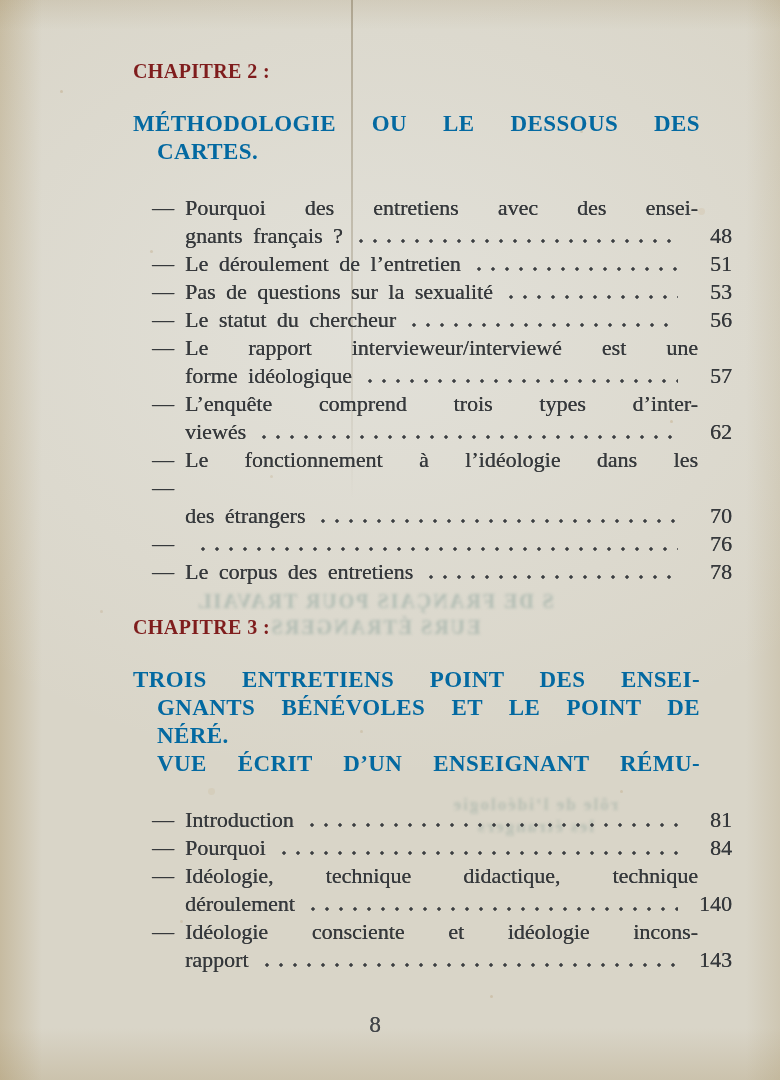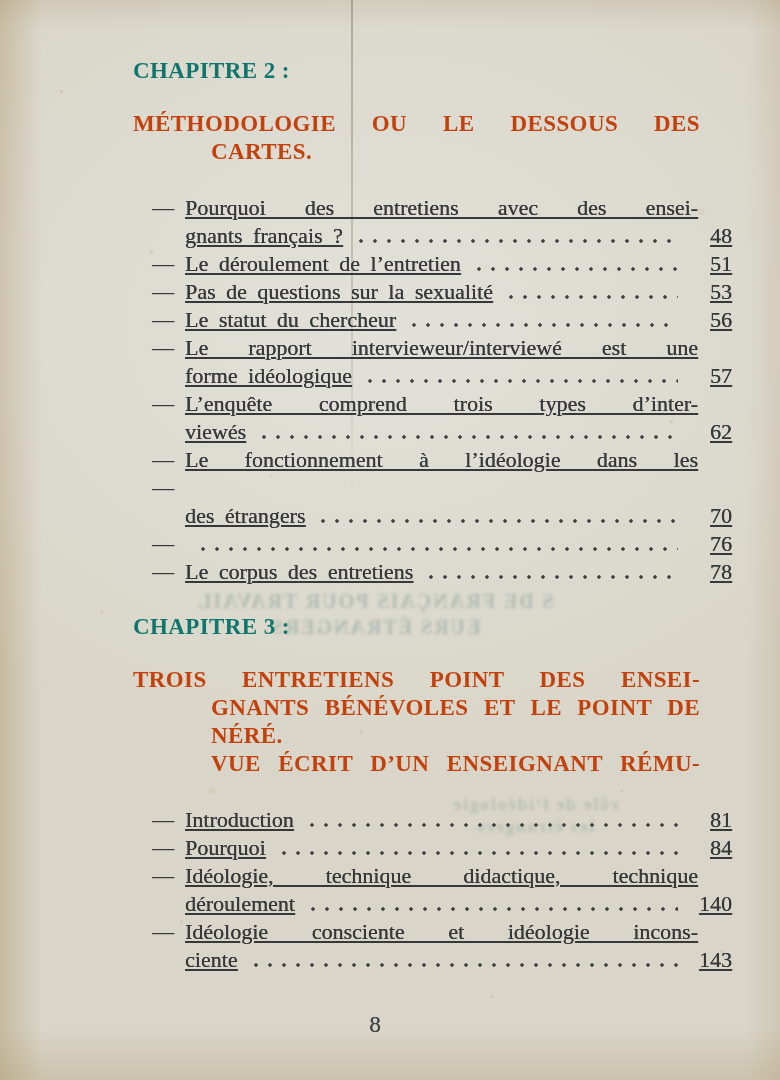--- a/index.html
+++ b/index.html
@@ -21,45 +21,45 @@
       300px 640px 0 rgba(160,120,60,.18), 560px 700px 0 rgba(170,130,70,.20),
       120px 830px 0 rgba(160,120,60,.17), 430px 905px 0 rgba(160,120,60,.2),
       660px 860px 0 rgba(165,125,65,.18), 210px 385px 0 rgba(160,120,60,.15),
       640px 120px 0 2px rgba(190,150,90,.12), 150px 700px 0 2px rgba(190,150,90,.10);}
   .crease{
     position:absolute;left:351px;top:0;width:2px;height:520px;
     background:linear-gradient(to bottom, rgba(135,122,95,.50), rgba(135,122,95,.28) 60%, rgba(135,122,95,0) 96%);
   }
   .content{position:absolute;left:133px;top:56px;width:599px;color:#35383b;}
   .chapter-label{
-    font-size:23px;line-height:30px;font-weight:700;color:#0f766e;letter-spacing:.4px;
+    font-size:20px;line-height:30px;font-weight:700;color:#7f1d1d;letter-spacing:.4px;
   }
   .section-title{margin-top:24px;}
   .title-line{
-    font-size:23px;line-height:28px;font-weight:700;color:#c2410c;letter-spacing:.4px;
+    font-size:23px;line-height:28px;font-weight:700;color:#0369a1;letter-spacing:.4px;
     white-space:nowrap;
   }
   .title-line.just{white-space:normal;text-align:justify;text-align-last:justify;margin-right:32px;}
-  .title-line.indent{margin-left:78px;}
+  .title-line.indent{margin-left:24px;}
   .title-line.just.indent{margin-right:32px;}
   .entry-list{margin-top:28px;}
   .section + .section{margin-top:26px;}
   .toc-row{
     display:flex;align-items:baseline;font-size:22px;line-height:28px;
     word-spacing:5px;color:#36393c;text-shadow:.2px 0 0 currentColor;
   }
   .dash{flex:0 0 52px;box-sizing:border-box;padding-left:19px;}
-  .toc-text{flex:0 1 auto;white-space:nowrap;text-decoration:underline;}
+  .toc-text{flex:0 1 auto;white-space:nowrap;}
   .toc-text.just{flex:1 1 auto;white-space:normal;text-align:justify;text-align-last:justify;margin-right:34px;}
   .leader{
     flex:1 1 auto;align-self:stretch;margin:0 8px 0 11px;min-width:0;
     background-image:radial-gradient(circle, #3c3f42 1.5px, rgba(0,0,0,0) 1.8px);
     background-size:14px 4px;background-position:left calc(100% - 7px);background-repeat:repeat-x;
   }
-  .pagenum{flex:0 0 46px;text-align:right;text-decoration:underline;}
+  .pagenum{flex:0 0 46px;text-align:right;}
   .folio{
     position:absolute;top:1012px;left:0;width:780px;text-align:center;
     transform:translateX(-15px);
     font-size:23px;color:#43464a;text-shadow:.2px 0 0 currentColor;
   }
   .ghost{
     position:absolute;transform:scaleX(-1);filter:blur(1.6px);
     font-weight:700;color:rgba(96,134,128,.34);letter-spacing:2px;
     font-size:20px;line-height:26px;text-align:center;pointer-events:none;
   }
@@ -194,21 +194,21 @@
             <div class="toc-text">déroulement</div>
             <div class="leader"></div>
             <div class="pagenum">140</div>
           </div>
           <div class="toc-row">
             <div class="dash">—</div>
             <div class="toc-text just">Idéologie consciente et idéologie incons-</div>
           </div>
           <div class="toc-row">
             <div class="dash"></div>
-            <div class="toc-text">ciente</div>
+            <div class="toc-text">rapport</div>
             <div class="leader"></div>
             <div class="pagenum">143</div>
           </div>
         </div>
       </div>
     </div>
 </div>
 
 <div class="folio">8</div>
 

